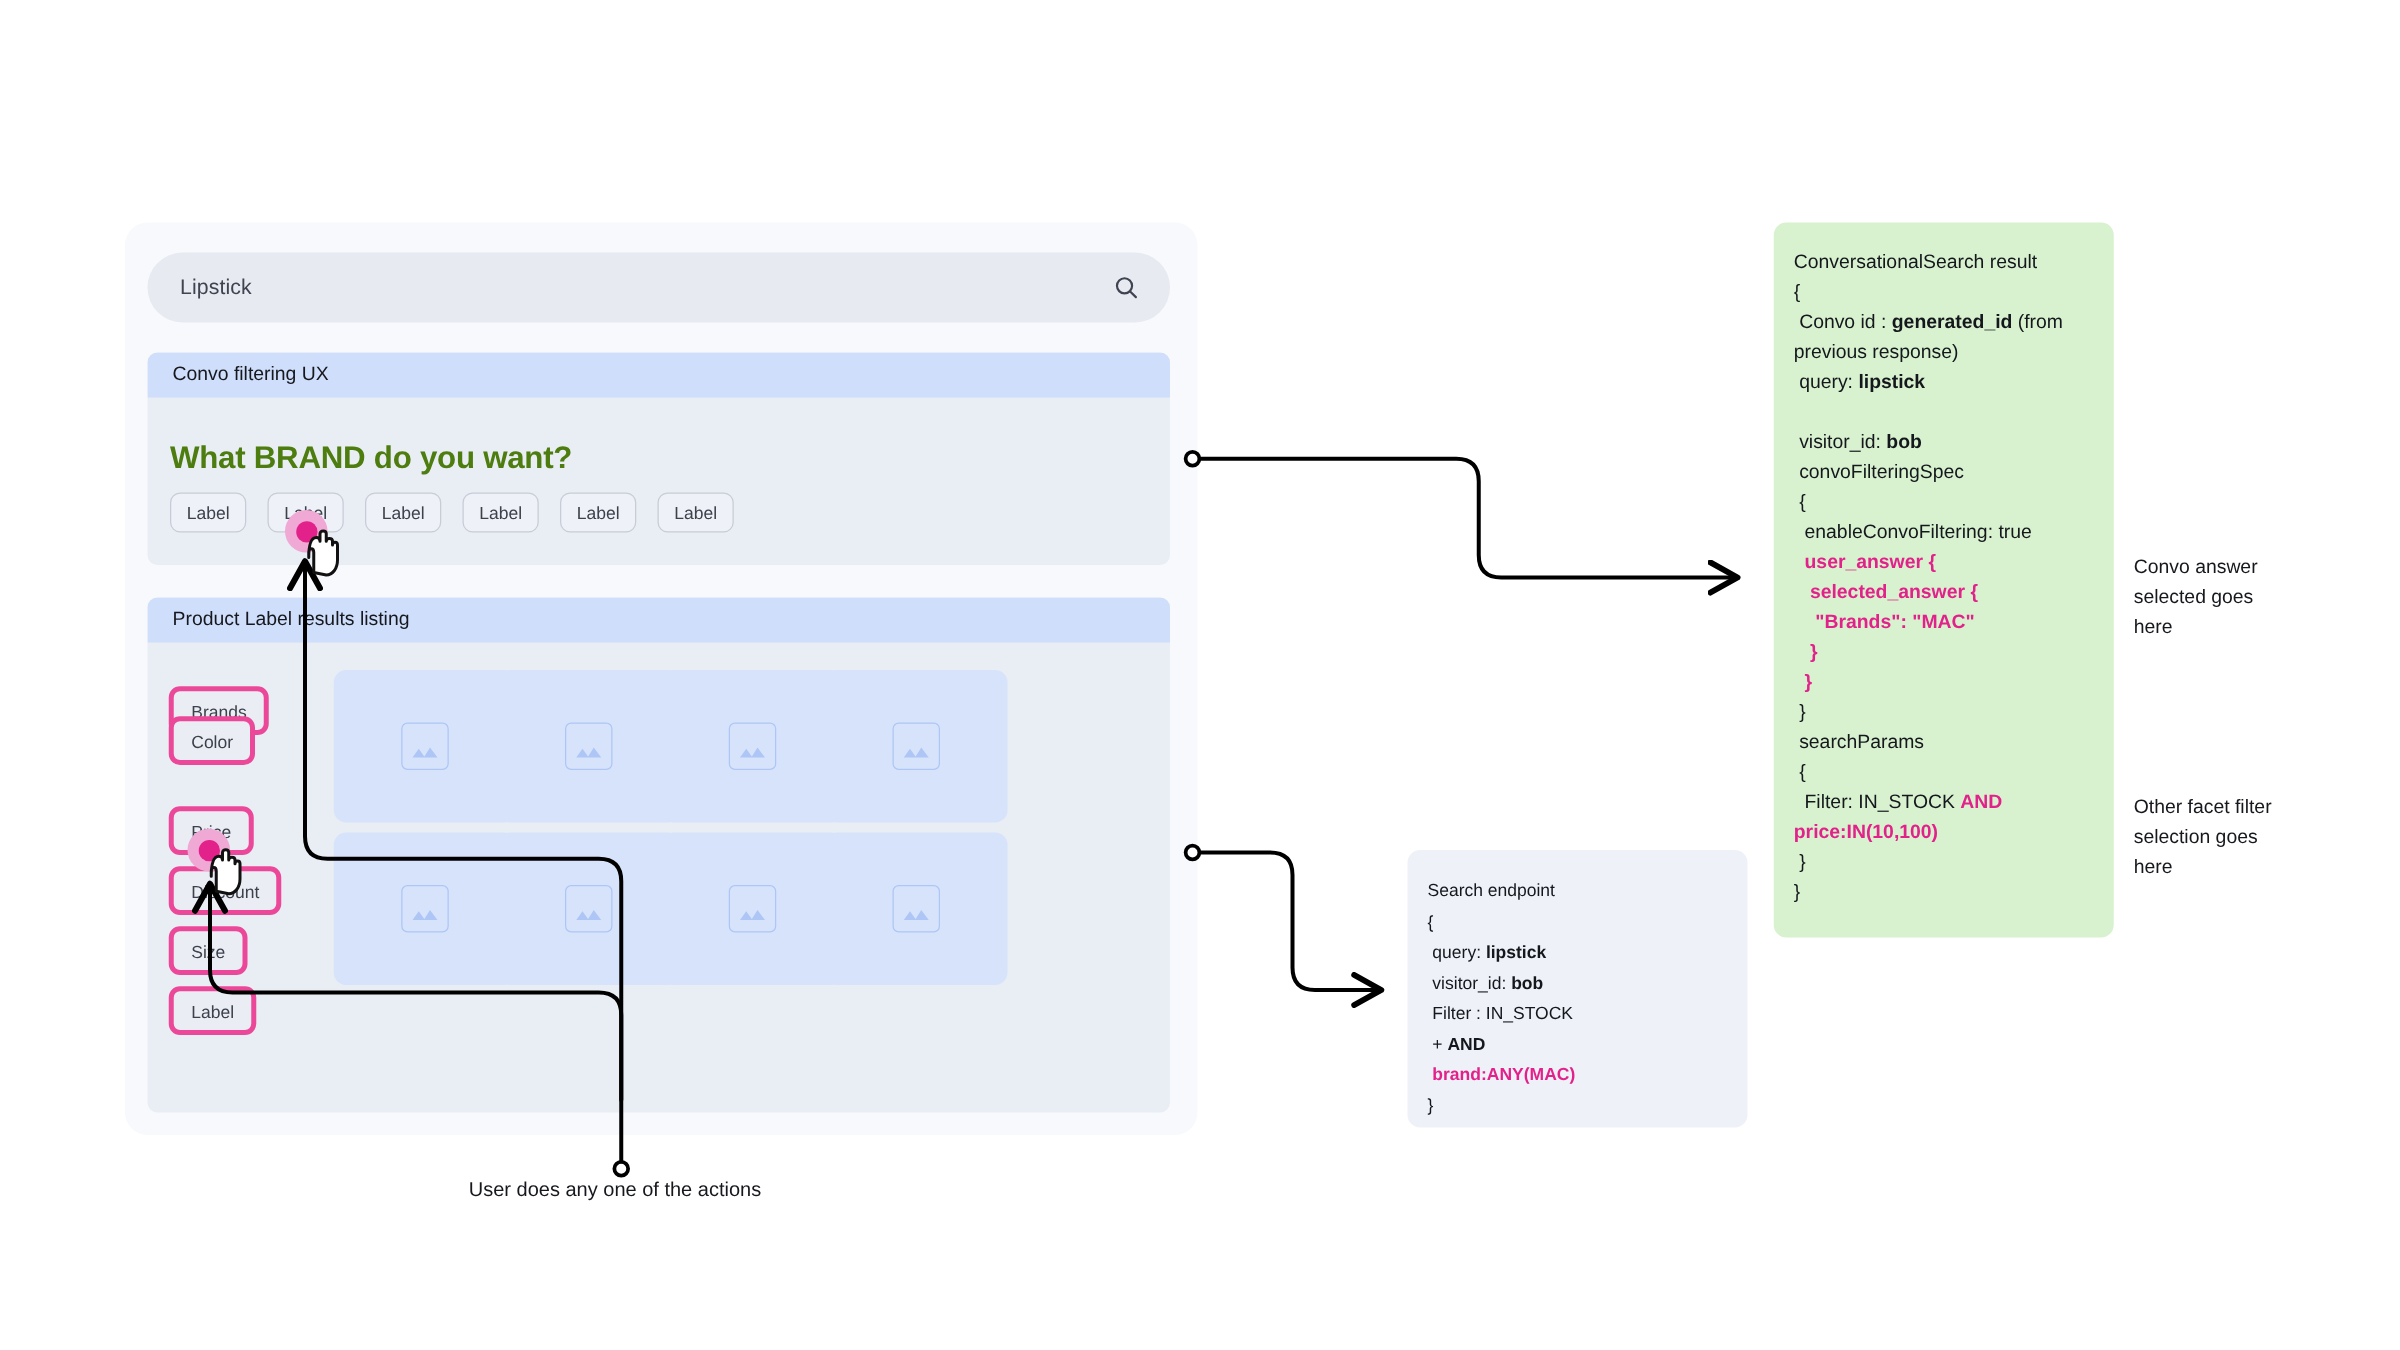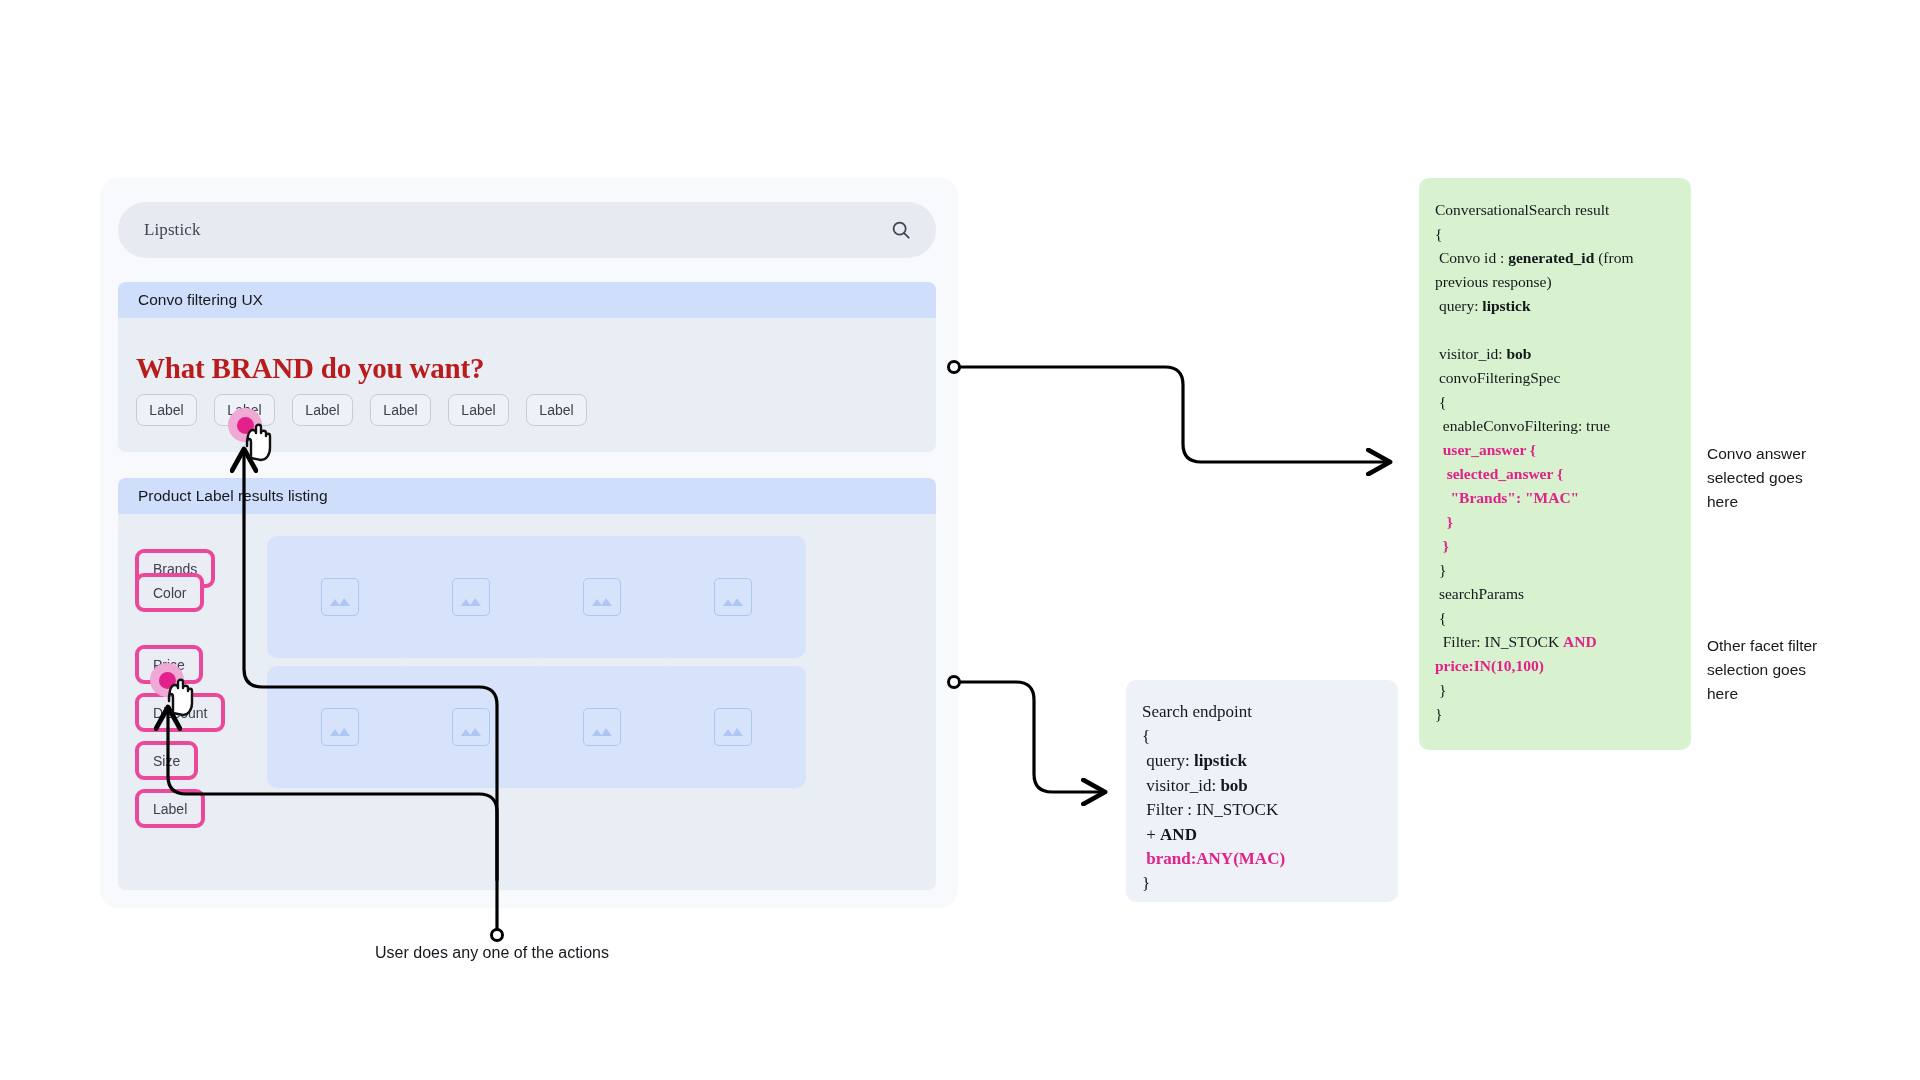--- a/index.html
+++ b/index.html
@@ -2,21 +2,21 @@
 <html><head>
 <meta charset="utf-8">
 <style>
   html,body{margin:0;padding:0;}
   body{
     width:1920px;height:1080px;position:relative;overflow:hidden;
     background:#ffffff;
     font-family:"Liberation Sans","DejaVu Sans",sans-serif;
     -webkit-font-smoothing:antialiased;
   }
-  .abs{position:absolute;font-family:Liberation Serif, serif;}
+  .abs{position:absolute;}
 
   
   #mock-window{
     left:100px;top:178px;width:858px;height:730px;
     background:#f7f9fc;border-radius:18px;
   }
   #search-bar{
     left:118px;top:202px;width:818px;height:56px;
     background:#e7eaf1;border-radius:28px;
     display:flex;align-items:center;
@@ -32,21 +32,21 @@
   
   .section{position:absolute;border-radius:8px;overflow:hidden;background:#e9edf4;}
   .section-header{
     background:#cfdefa;height:36px;display:flex;align-items:center;
     padding-left:20px;font-size:15.5px;color:#16181d;
   }
   #convo-section{left:118px;top:282px;width:818px;height:170px;}
   #results-section{left:118px;top:478px;width:818px;height:412px;}
 
   #convo-question{
-    left:136px;top:352px;font-size:29px;font-weight:700;color:#b91c1c;
+    left:136px;top:352px;font-size:25px;font-weight:700;color:#4d7c0f;
     letter-spacing:-.2px;
   }
 
   
   .chip{
     position:absolute;height:30px;border:1px solid #c7ccd6;border-radius:8px;
     background:#eef1f7;display:flex;align-items:center;justify-content:center;
     font-size:14px;color:#3c414b;
   }
   .chip.wide{width:59px;}
@@ -68,21 +68,21 @@
   #convo-result-panel{
     left:1419px;top:178px;width:272px;height:572px;
     background:#d8f2cf;border-radius:10px;
     padding:20px 16px 16px 16px;box-sizing:border-box;
     font-size:15.5px;line-height:24px;color:#14171c;
   }
   #search-endpoint-panel{
     left:1126px;top:680px;width:272px;height:222px;
     background:#eef1f7;border-radius:10px;
     padding:20px 16px 16px 16px;box-sizing:border-box;
-    font-size:17px;line-height:24.5px;color:#14171c;
+    font-size:14px;line-height:24.5px;color:#14171c;
   }
   .ln{white-space:pre-wrap;}
   .b{font-weight:700;}
   .pink{color:#e2218a;font-weight:700;}
 
   
   .note{
     position:absolute;font-size:15.5px;line-height:24px;color:#16181d;width:125px;
   }
   #caption{

